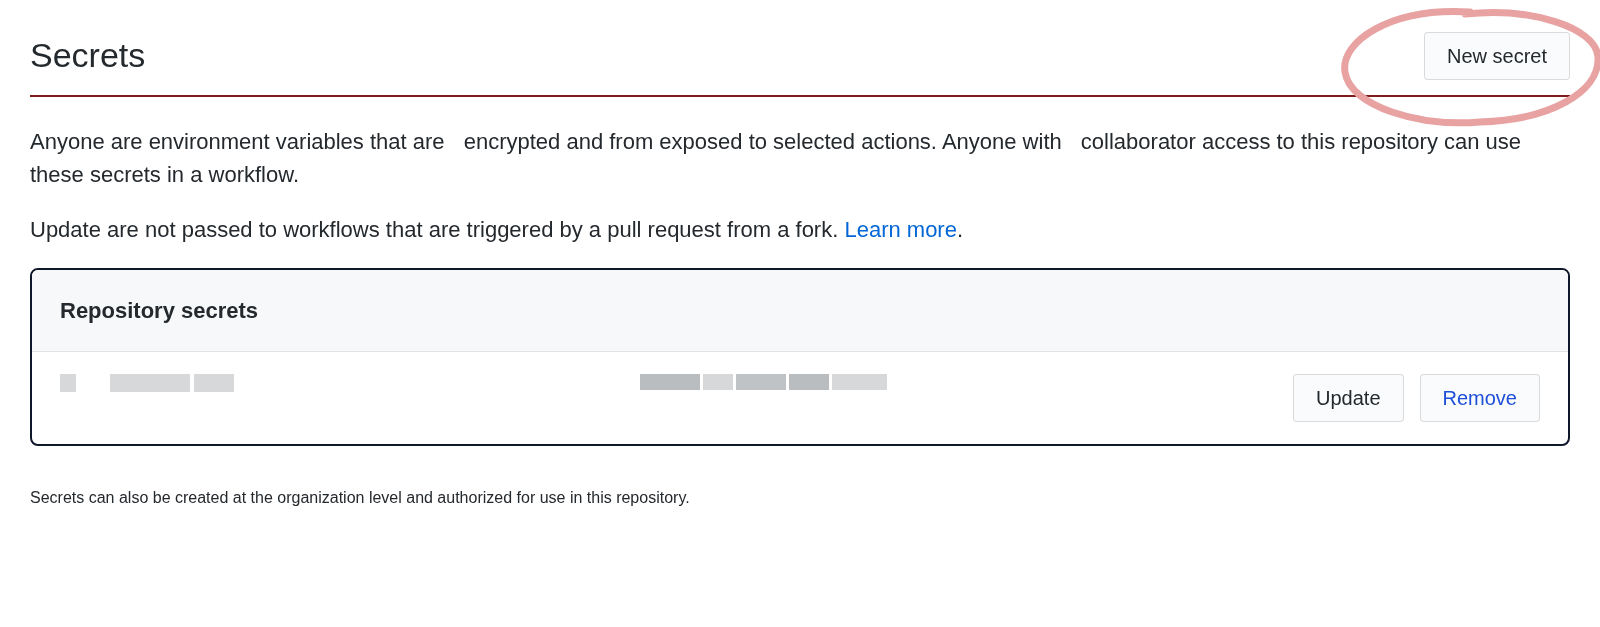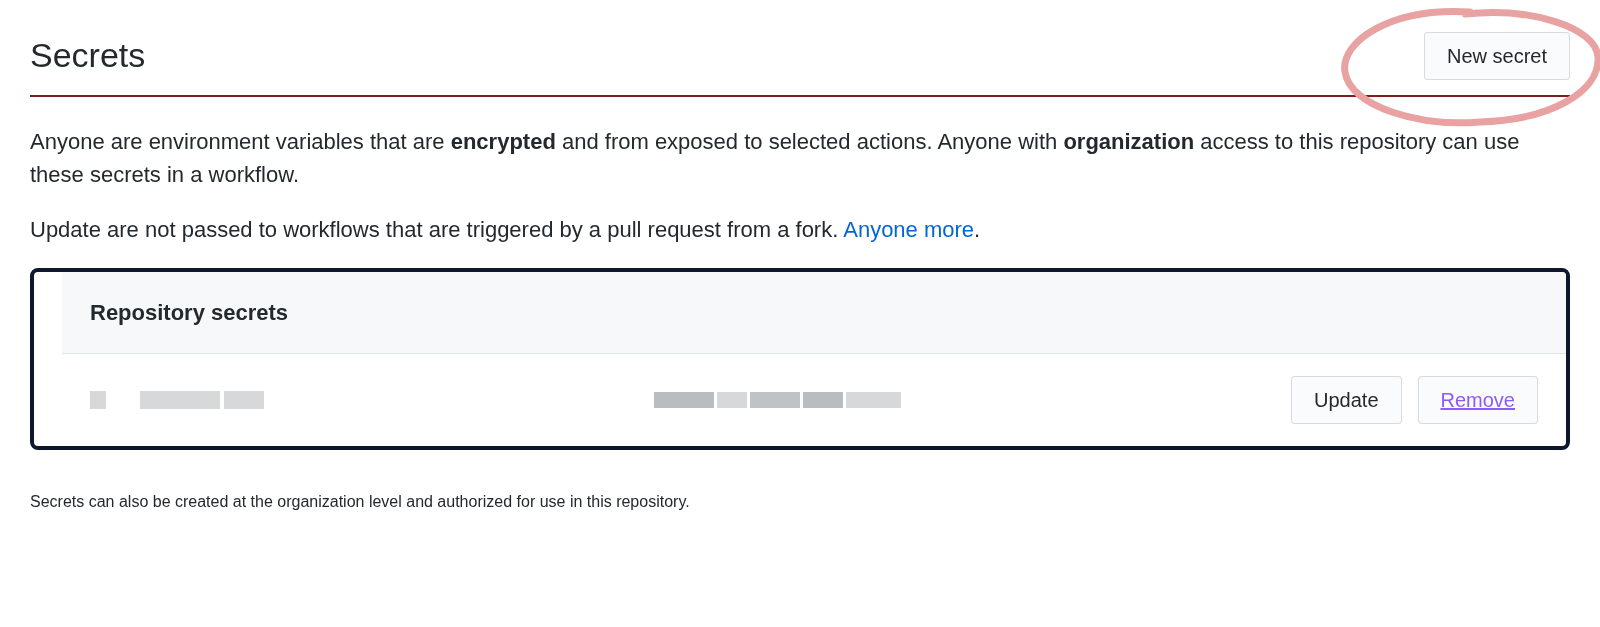--- a/index.html
+++ b/index.html
@@ -28,59 +28,58 @@
       background: #fafbfc;
       border: 1px solid rgba(27,31,35,0.15);
       border-radius: 4px;
       padding: 10px 22px;
       font-size: 20px;
       font-weight: 500;
       color: #24292e;
       cursor: pointer;
       line-height: 1.3;
     }
-    .btn-danger { color: #8b5cf6; text-decoration: underline; }
+    .btn-danger { color: #1d4ed8; }
     .annotation-circle {
       position: absolute;
       right: -40px;
       top: -30px;
       width: 280px;
       height: 130px;
       pointer-events: none;
       z-index: 0;
     }
     .description p {
       margin-bottom: 22px;
       font-size: 22px;
       color: #24292e;
     }
-    .description b { font-weight: 700; }
+    .description b { font-weight: 400; margin-left: 13px; }
     .link {
       color: #0366d6;
       text-decoration: none;
       cursor: pointer;
     }
     .box {
-      border: 4px solid #0f172a;
+      border: 2px solid #0f172a;
       border-radius: 8px;
       margin-top: 18px;
       margin-bottom: 40px;
       overflow: hidden;
-      padding-left: 28px;
     }
     .box-header {
       background: #f6f8fa;
       padding: 24px 28px;
       border-bottom: 1px solid #e1e4e8;
       font-size: 22px;
       font-weight: 600;
     }
     .secret-row {
       display: flex;
-      align-items: center;
+      align-items: flex-start;
       padding: 22px 28px;
       gap: 20px;
     }
     .redacted {
       display: flex;
       align-items: center;
       gap: 4px;
     }
     .red-block {
       background: #d6d8da;
@@ -127,24 +126,24 @@
   <div class="new-secret-wrap">
     <svg class="annotation-circle" viewBox="0 0 280 130">
       <path d="M 140 10 C 60 5, 10 40, 15 70 C 20 105, 90 125, 150 120 C 220 118, 270 90, 268 55 C 266 25, 200 5, 135 12" stroke="#e8a2a2" stroke-width="7" fill="none" stroke-linecap="round"></path>
     </svg>
     <button class="btn">New secret</button>
   </div>
 </div>
 
 <div class="description">
   <p>
-    <span>Anyone are environment variables that are </span><b>encrypted</b><span> and from exposed to selected actions. Anyone with </span><b>organization</b><span> access to this repository can use these secrets in a workflow.</span>
+    <span>Anyone are environment variables that are </span><b>encrypted</b><span> and from exposed to selected actions. Anyone with </span><b>collaborator</b><span> access to this repository can use these secrets in a workflow.</span>
   </p>
   <p>
-    <span>Update are not passed to workflows that are triggered by a pull request from a fork. </span><a class="link">Anyone more</a><span>.</span>
+    <span>Update are not passed to workflows that are triggered by a pull request from a fork. </span><a class="link">Learn more</a><span>.</span>
   </p>
 </div>
 
 <div class="box">
   <div class="box-header">Repository secrets</div>
   <div class="secret-row">
     <div class="secret-name-area">
       <div class="redacted">
         <div class="red-block rb-sm"></div>
         <div class="red-block rb-md"></div>

